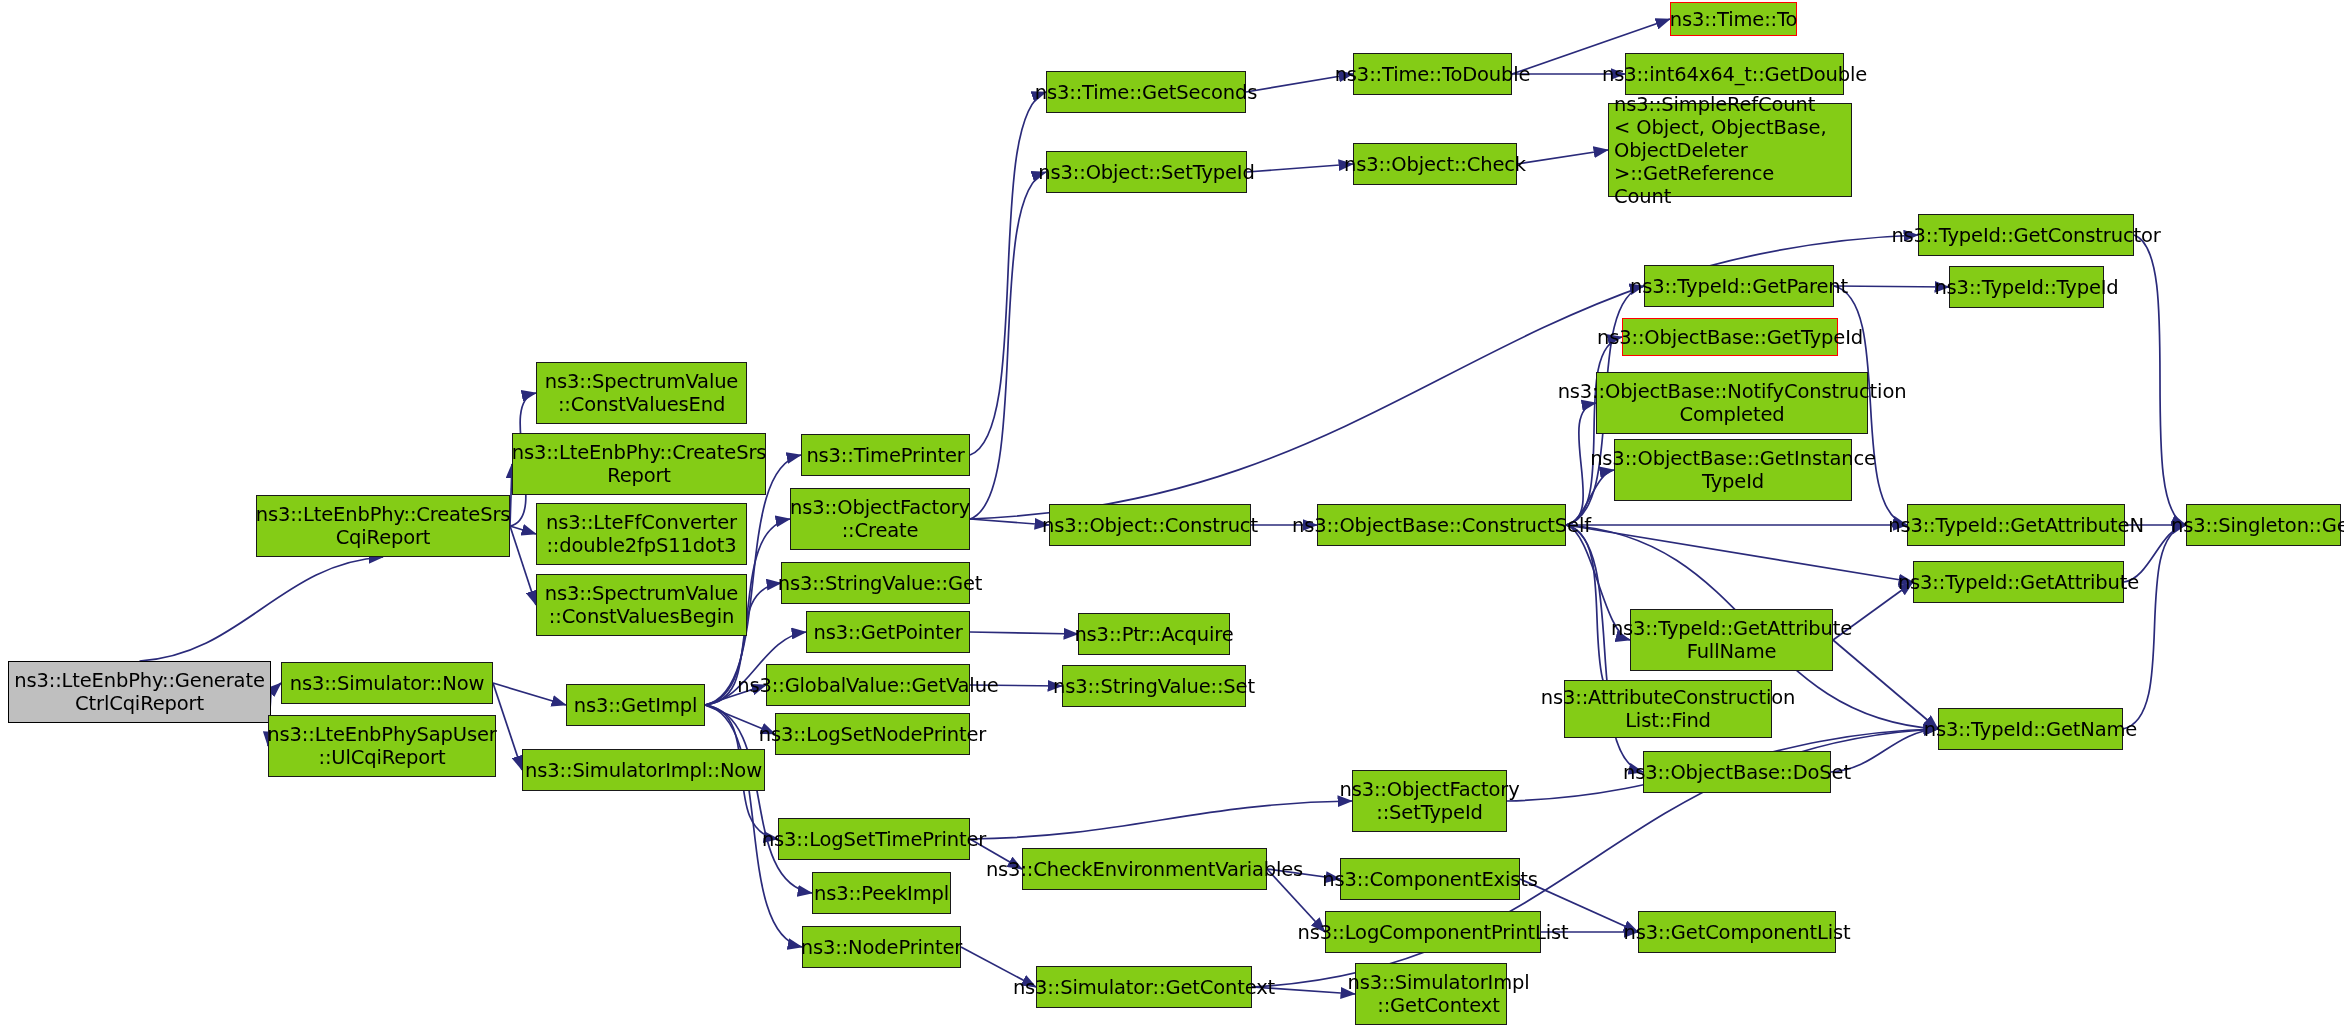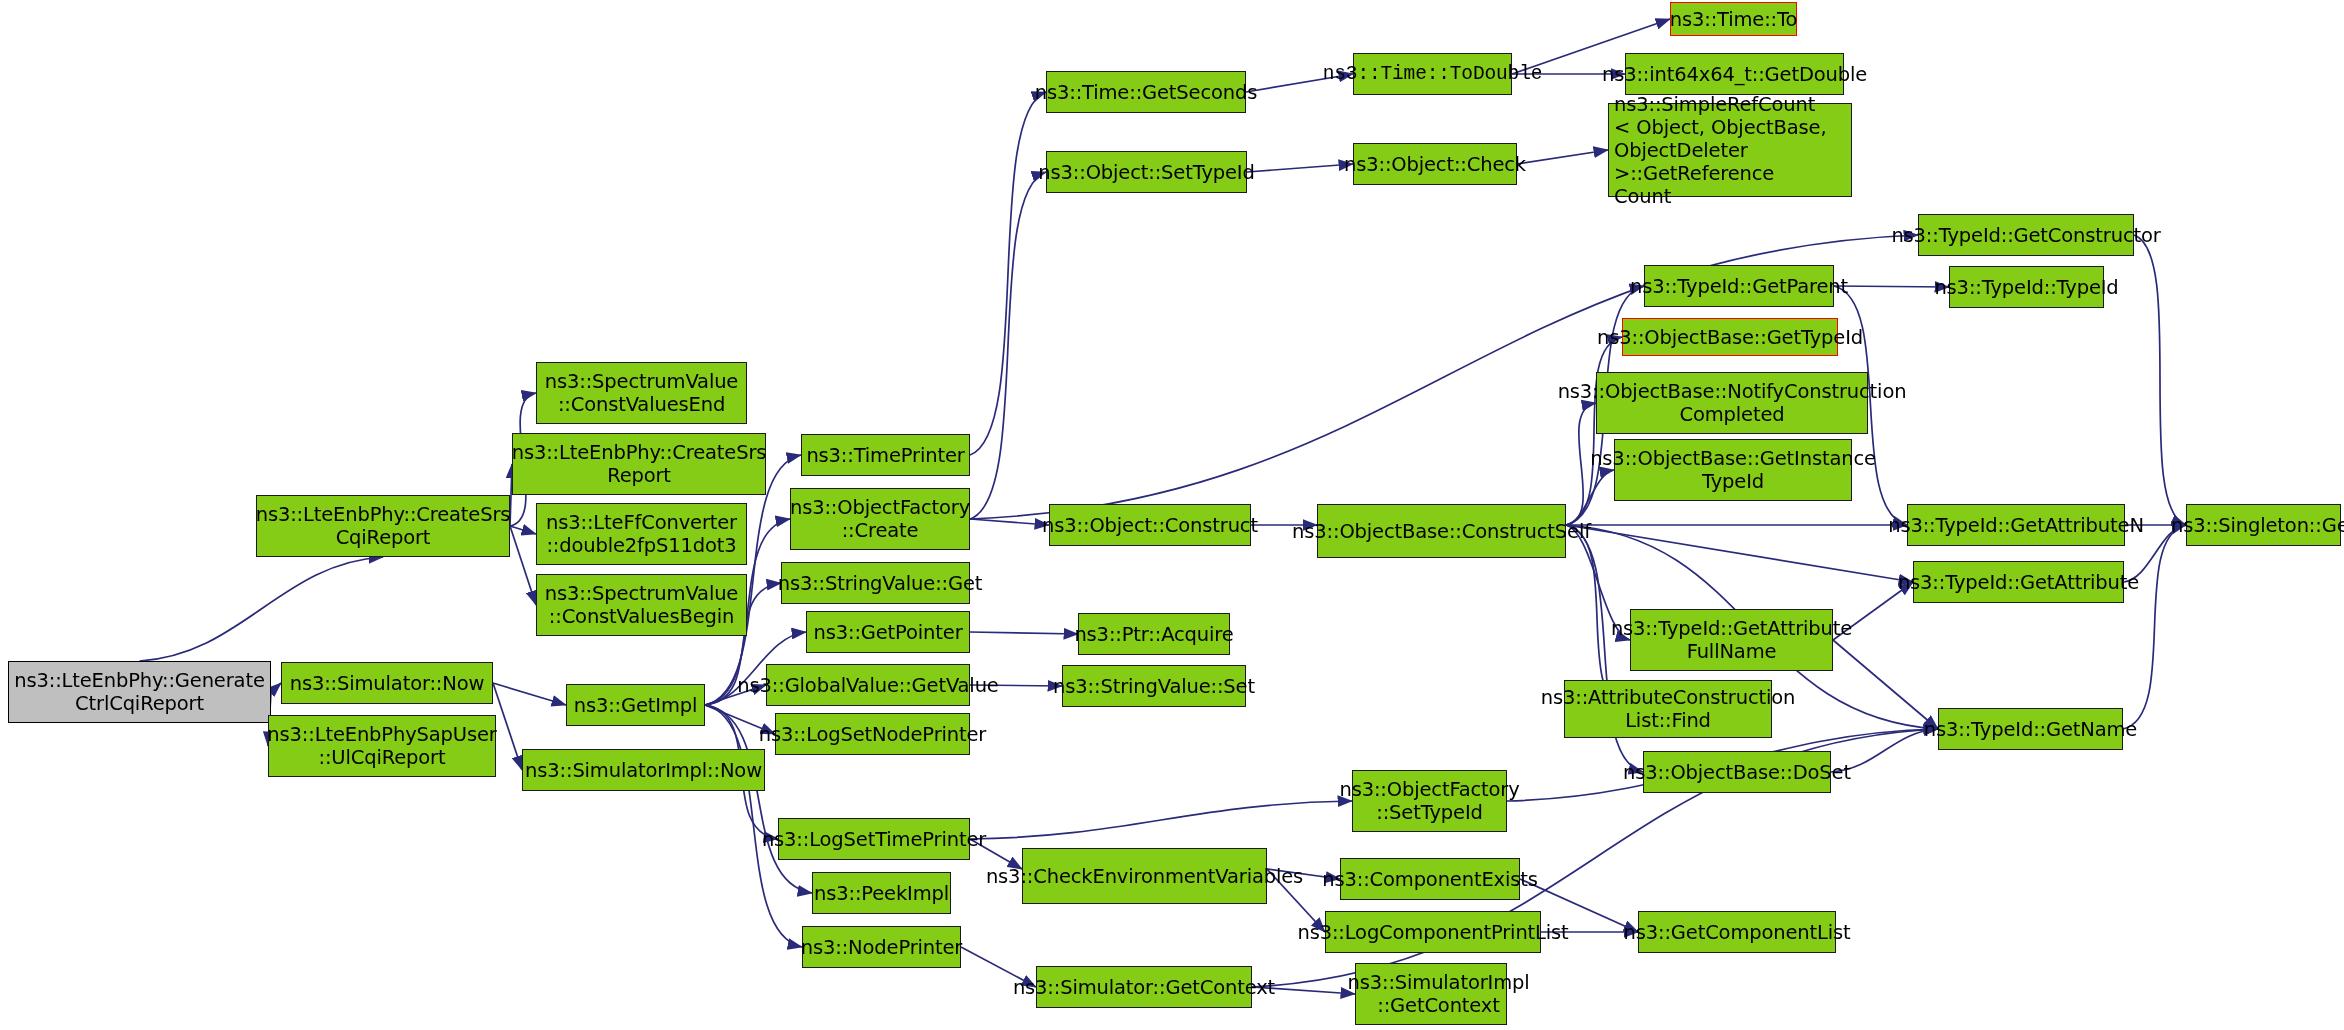--- a/index.html
+++ b/index.html
@@ -148,25 +148,25 @@
       <div class="node" style="left: 766px; top: 664px; width: 204px; height: 42px;">ns3::GlobalValue::GetValue</div>
       <div class="node" style="left: 775px; top: 713px; width: 195px; height: 42px;">ns3::LogSetNodePrinter</div>
       <div class="node" style="left: 778px; top: 818px; width: 192px; height: 42px;">ns3::LogSetTimePrinter</div>
       <div class="node" style="left: 812px; top: 872px; width: 139px; height: 42px;">ns3::PeekImpl</div>
       <div class="node" style="left: 802px; top: 926px; width: 159px; height: 42px;">ns3::NodePrinter</div>
       <div class="node" style="left: 1046px; top: 71px; width: 200px; height: 42px;">ns3::Time::GetSeconds</div>
       <div class="node" style="left: 1046px; top: 151px; width: 201px; height: 42px;">ns3::Object::SetTypeId</div>
       <div class="node" style="left: 1049px; top: 504px; width: 202px; height: 42px;">ns3::Object::Construct</div>
       <div class="node" style="left: 1078px; top: 613px; width: 152px; height: 42px;">ns3::Ptr::Acquire</div>
       <div class="node" style="left: 1062px; top: 665px; width: 184px; height: 42px;">ns3::StringValue::Set</div>
-      <div class="node" style="left: 1022px; top: 848px; width: 245px; height: 56px;">ns3::CheckEnvironmentVariables</div>
+      <div class="node" style="left: 1022px; top: 848px; width: 245px; height: 42px;">ns3::CheckEnvironmentVariables</div>
       <div class="node" style="left: 1036px; top: 966px; width: 216px; height: 42px;">ns3::Simulator::GetContext</div>
-      <div class="node" style="left: 1353px; top: 53px; width: 159px; height: 42px; font-family: Liberation Mono, monospace;">ns3::Time::ToDouble</div>
+      <div class="node" style="left: 1353px; top: 53px; width: 159px; height: 42px;">ns3::Time::ToDouble</div>
       <div class="node" style="left: 1353px; top: 143px; width: 164px; height: 42px;">ns3::Object::Check</div>
-      <div class="node" style="left: 1317px; top: 504px; width: 249px; height: 54px;">ns3::ObjectBase::ConstructSelf</div>
+      <div class="node" style="left: 1317px; top: 504px; width: 249px; height: 42px;">ns3::ObjectBase::ConstructSelf</div>
       <div class="node" style="left: 1352px; top: 770px; width: 155px; height: 62px;">ns3::ObjectFactory
 ::SetTypeId</div>
       <div class="node" style="left: 1340px; top: 858px; width: 180px; height: 42px;">ns3::ComponentExists</div>
       <div class="node" style="left: 1325px; top: 911px; width: 216px; height: 42px;">ns3::LogComponentPrintList</div>
       <div class="node" style="left: 1355px; top: 963px; width: 152px; height: 62px; padding-left: 20px;">ns3::SimulatorImpl
 ::GetContext</div>
       <div class="node highlight" style="left: 1670px; top: 2px; width: 127px; height: 34px;">ns3::Time::To</div>
       <div class="node" style="left: 1625px; top: 53px; width: 219px; height: 42px;">ns3::int64x64_t::GetDouble</div>
       <div class="node" style="left: 1608px; top: 103px; width: 244px; height: 94px; justify-content: flex-start; text-align: left;">ns3::SimpleRefCount
 &lt; Object, ObjectBase,

